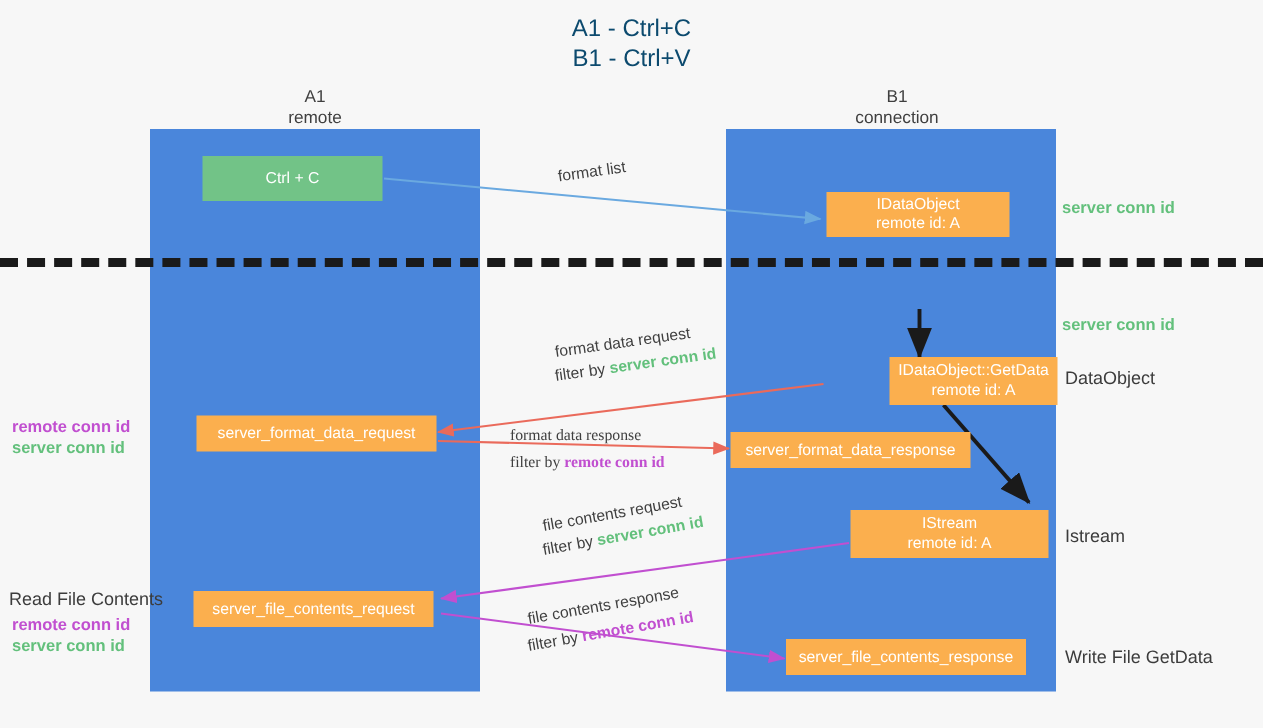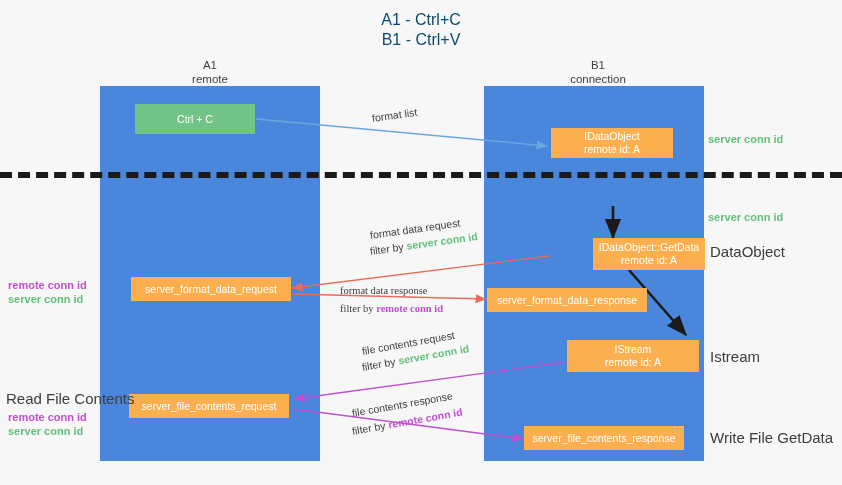--- a/index.html
+++ b/index.html
@@ -66,21 +66,21 @@
 
   
   .lbl {
     font-size: 10.5px;
     color: #3f3f3f;
     line-height: 14px;
     white-space: nowrap;
   }
   .lbl.green-t { color: #63c07c; font-weight: bold; }
   .lbl.mag-t { color: #c14fd0; font-weight: bold; }
-  .lbl.dark { color: #3c3c3c; font-size: 15px; }
+  .lbl.dark { color: #3c3c3c; font-size: 12px; }
   .lbl.side { font-size: 11px; }
   .rot-1 { transform: rotate(-8deg); transform-origin: left center; }
   .rot-2 { transform: rotate(-10deg); transform-origin: left center; }
 
   .two-line { line-height: 15px; }
 
   svg.edges {
     position: absolute;
     left: 0; top: 0;
     width: 842px; height: 485px;

